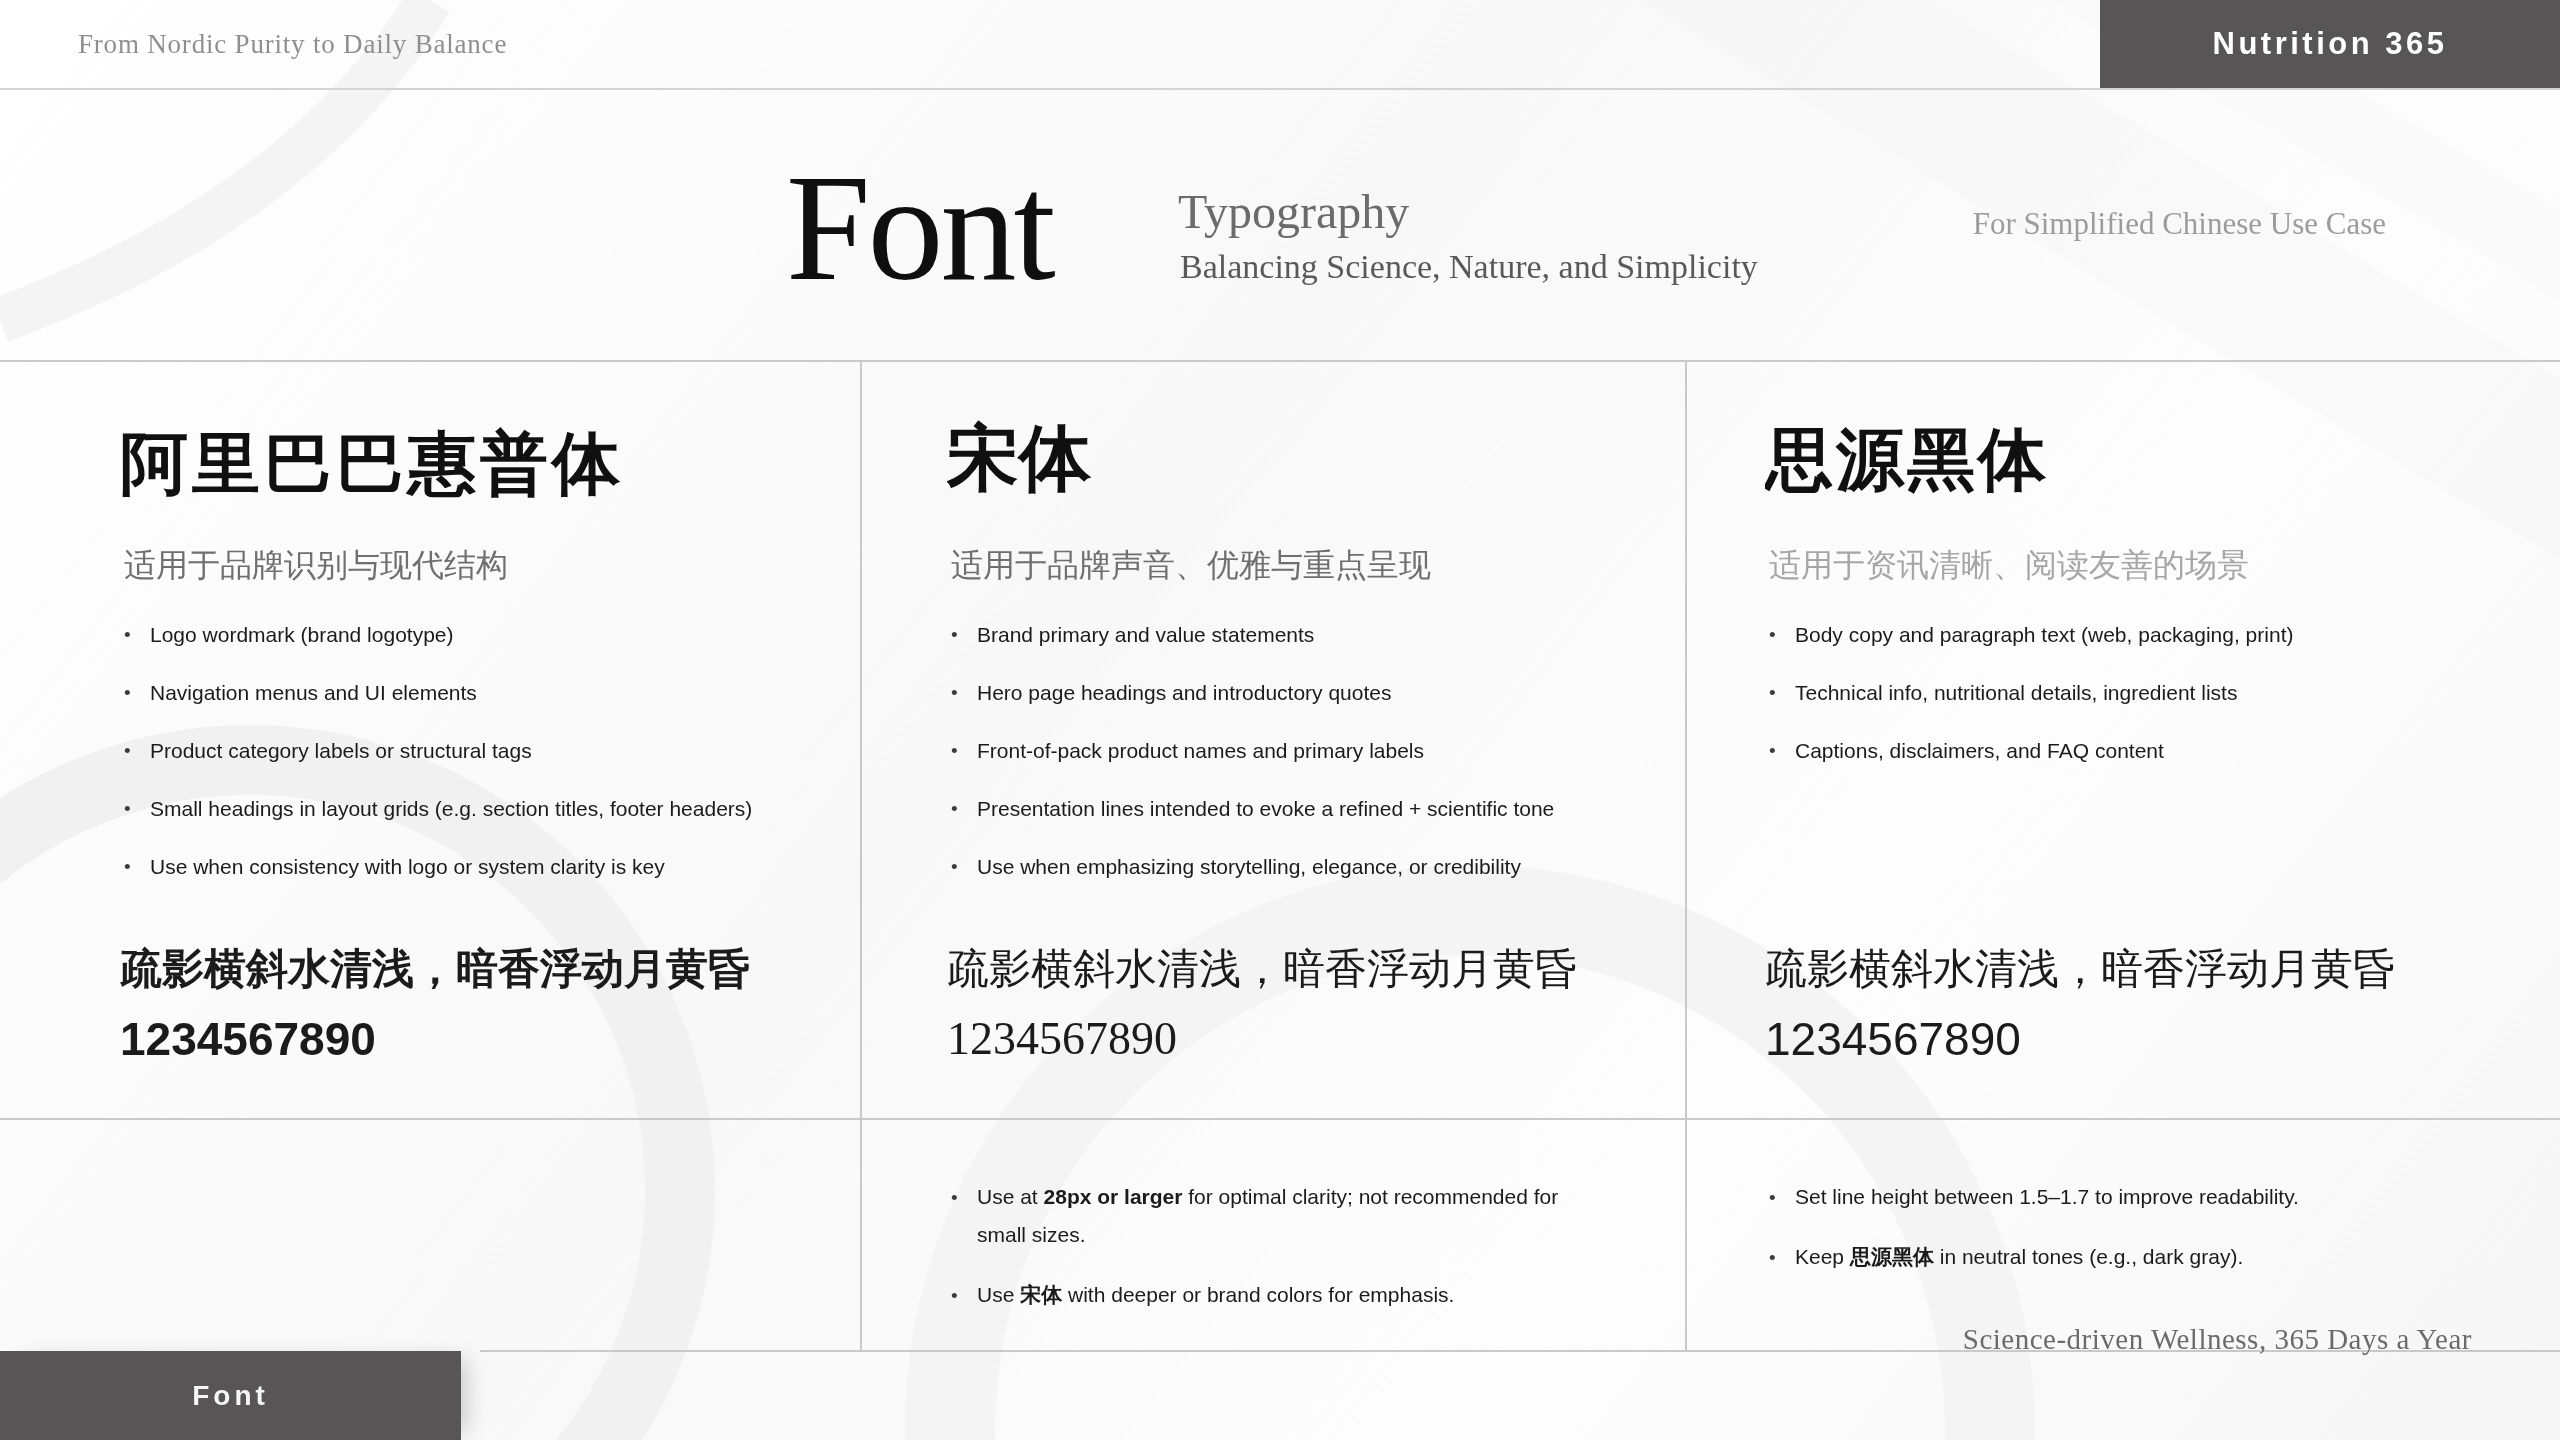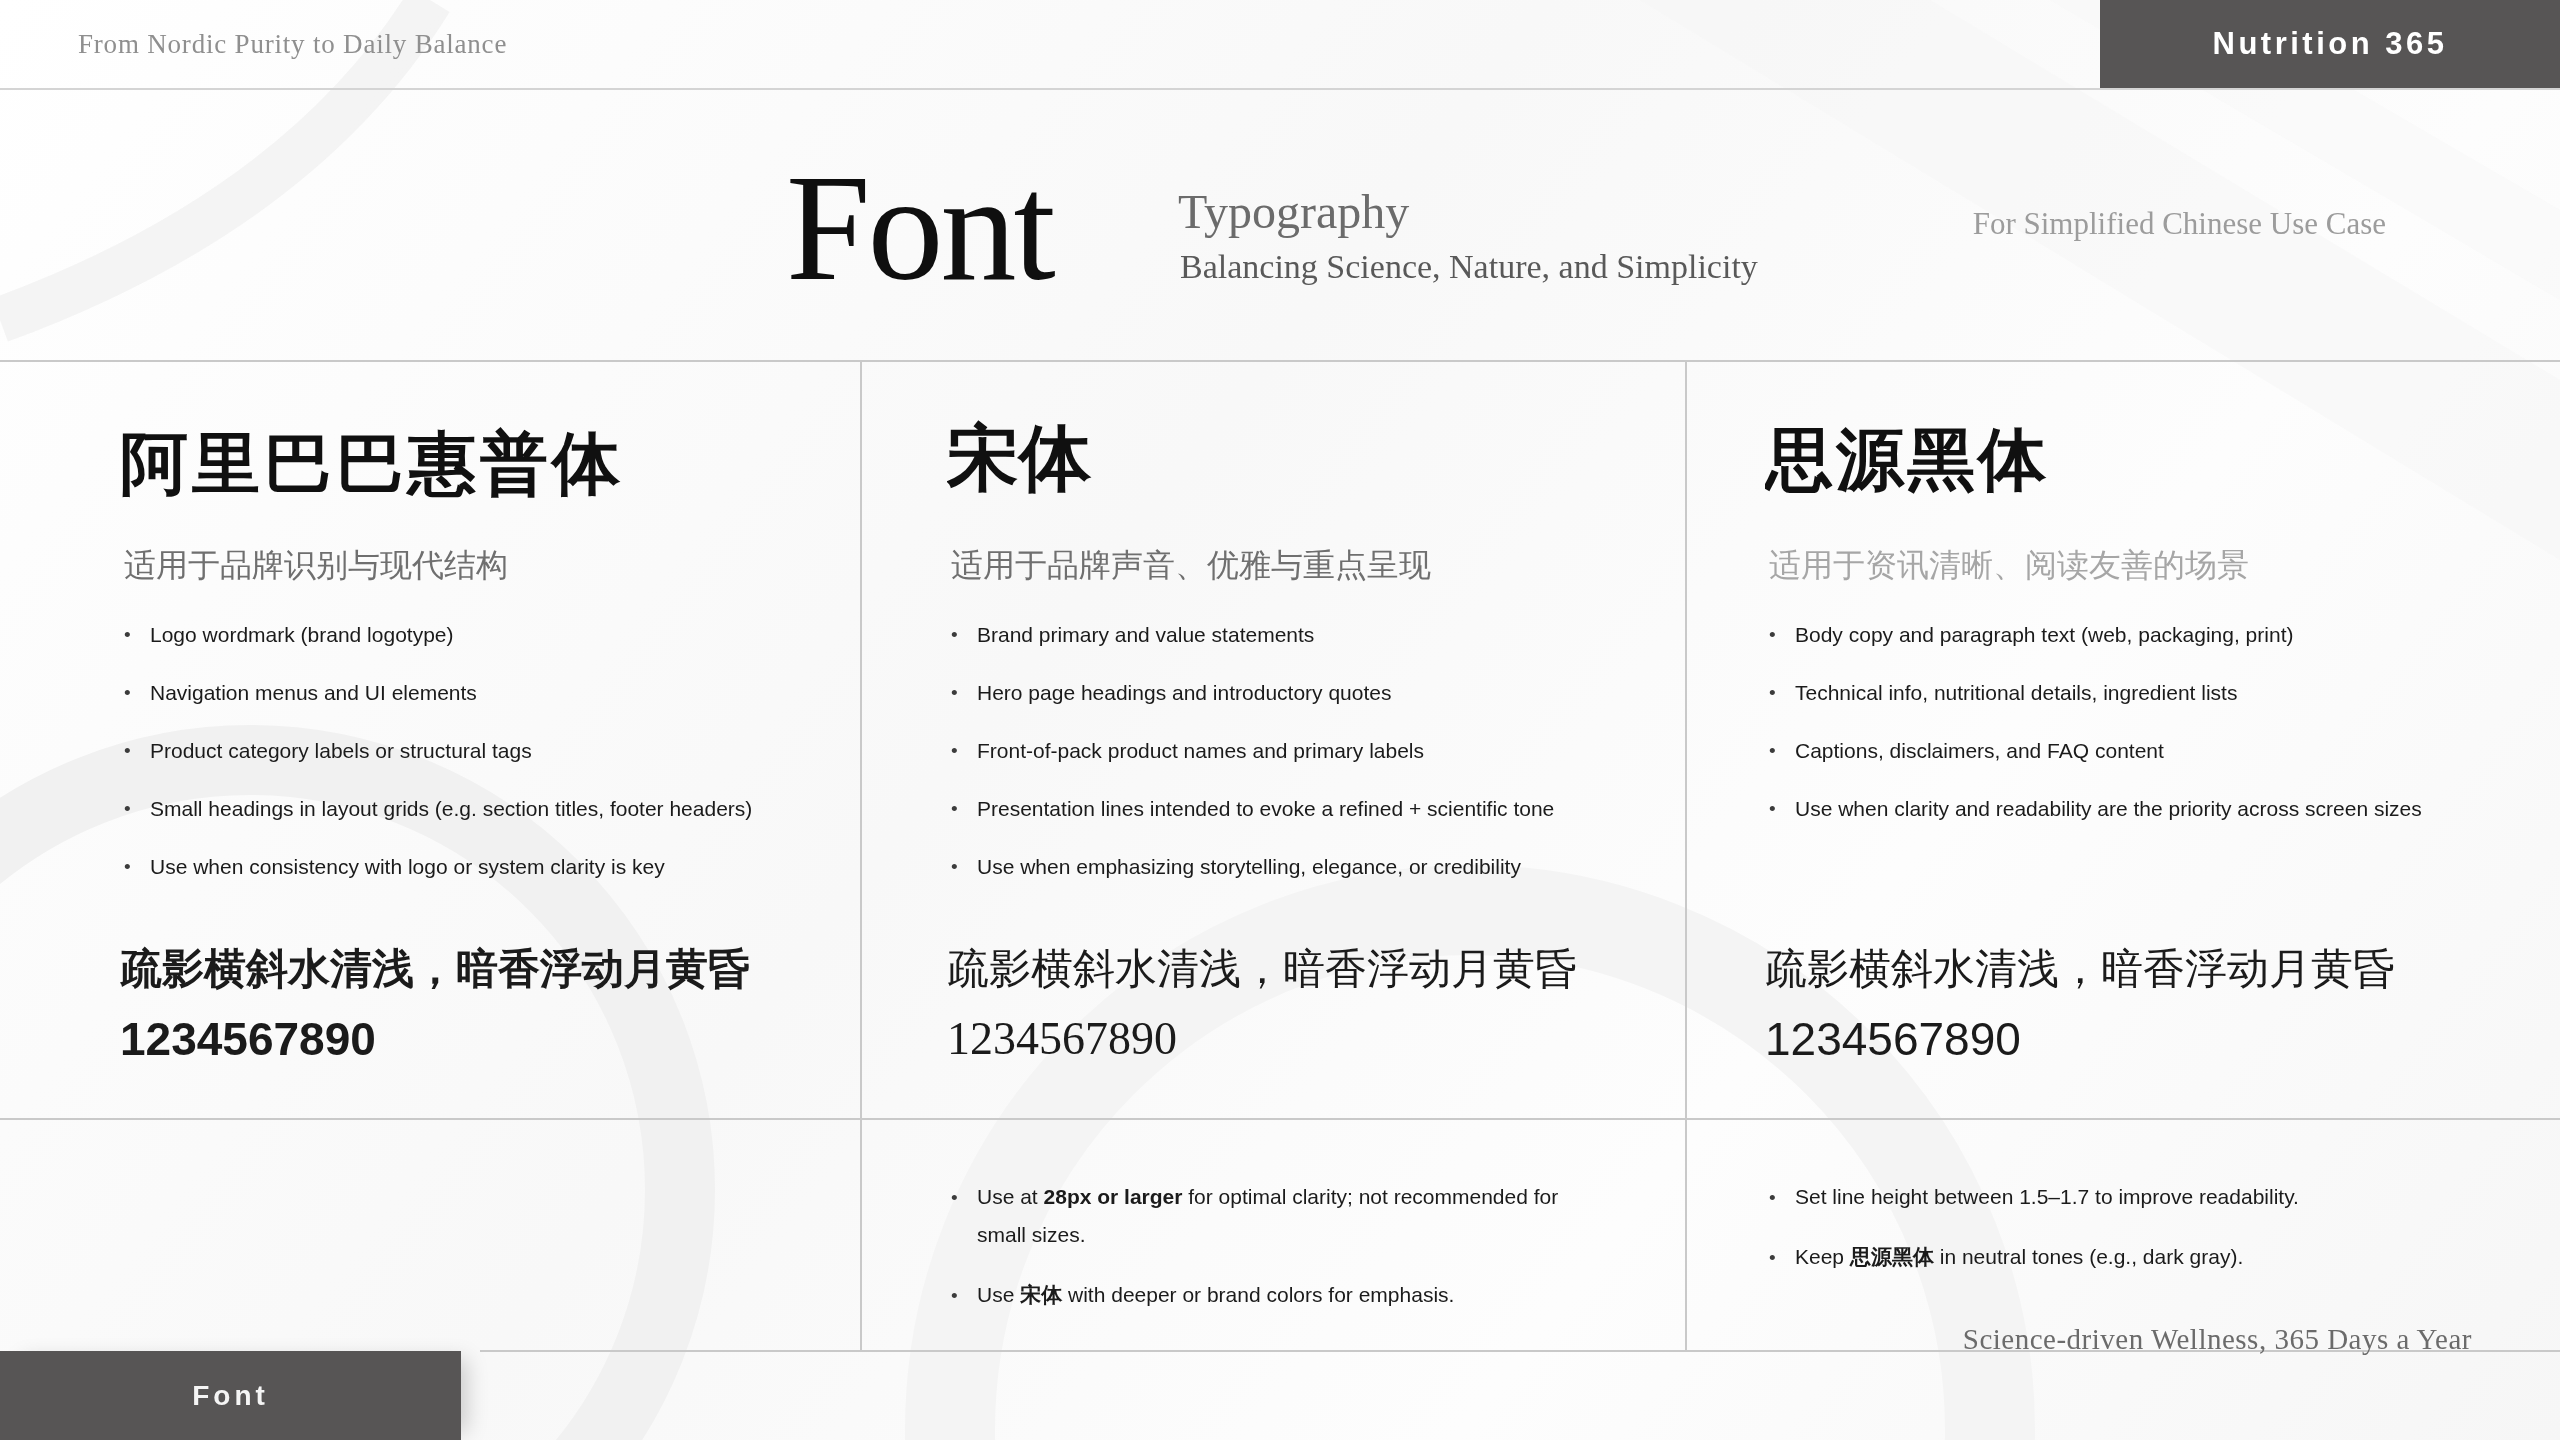--- a/index.html
+++ b/index.html
@@ -132,21 +132,20 @@
     </ul>
   </div>
 
   <div class="col c3">
     <div class="col-heading">思源黑体</div>
     <div class="col-desc">适用于资讯清晰、阅读友善的场景</div>
     <ul class="usage">
       <li>Body copy and paragraph text (web, packaging, print)</li>
       <li>Technical info, nutritional details, ingredient lists</li>
       <li>Captions, disclaimers, and FAQ content</li>
-      <li>Use when clarity and readability are the priority across screen sizes</li>
     </ul>
     <div class="sample">
       <div class="sample-line1">疏影横斜水清浅，暗香浮动月黄昏</div>
       <div class="sample-line2">1234567890</div>
     </div>
     <ul class="notes">
       <li><span>Set line height between 1.5–1.7 to improve readability.</span><b></b><span></span></li>
       <li><span>Keep </span><b>思源黑体</b><span> in neutral tones (e.g., dark gray).</span></li>
     </ul>
   </div>

